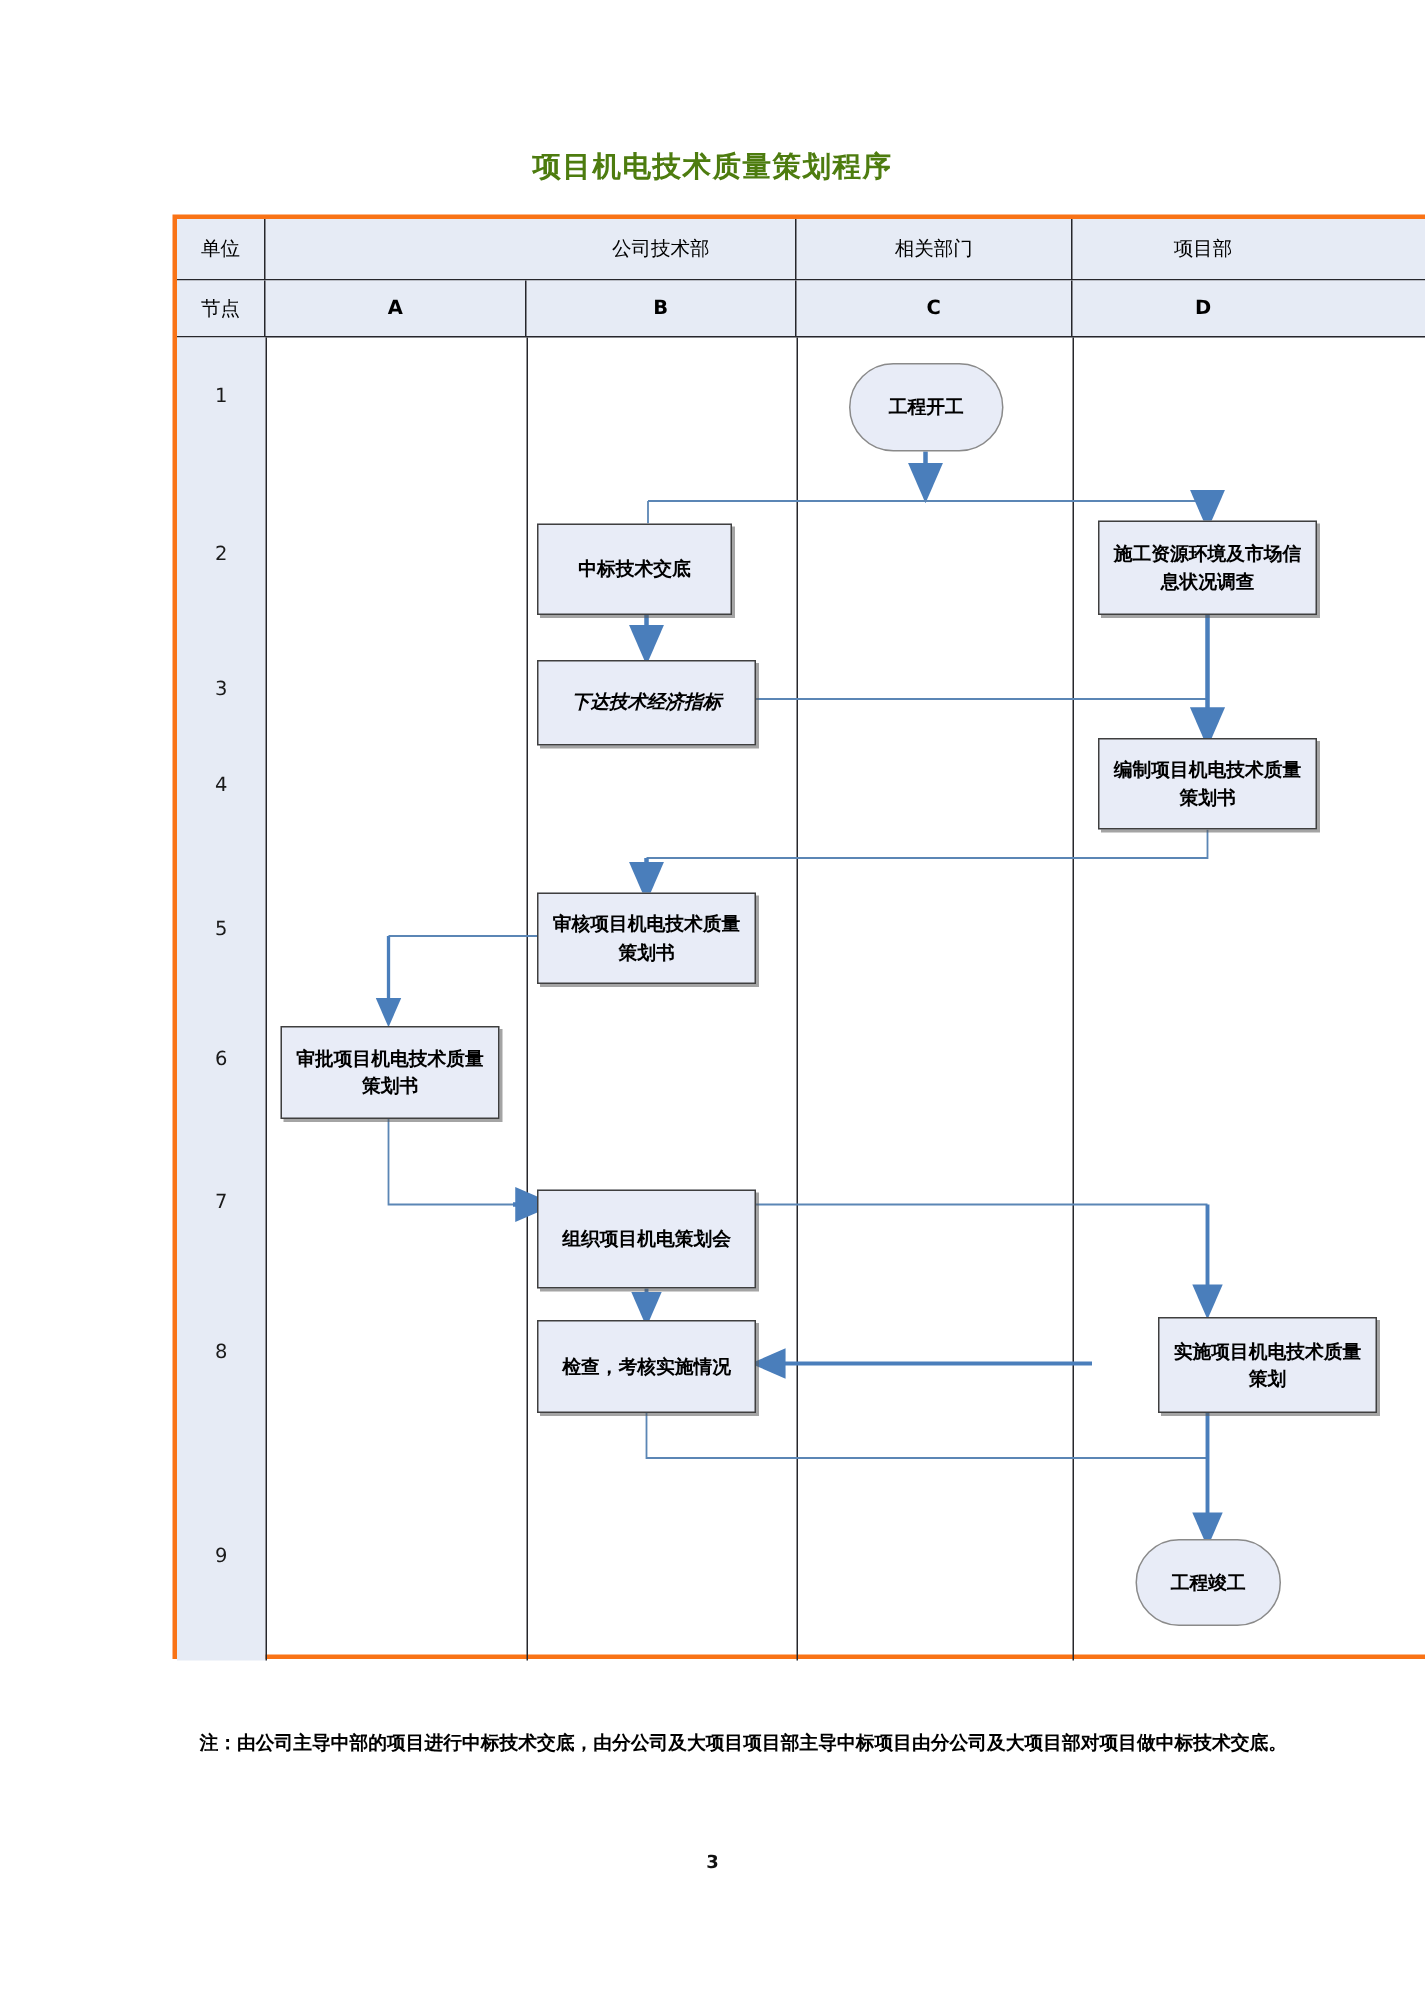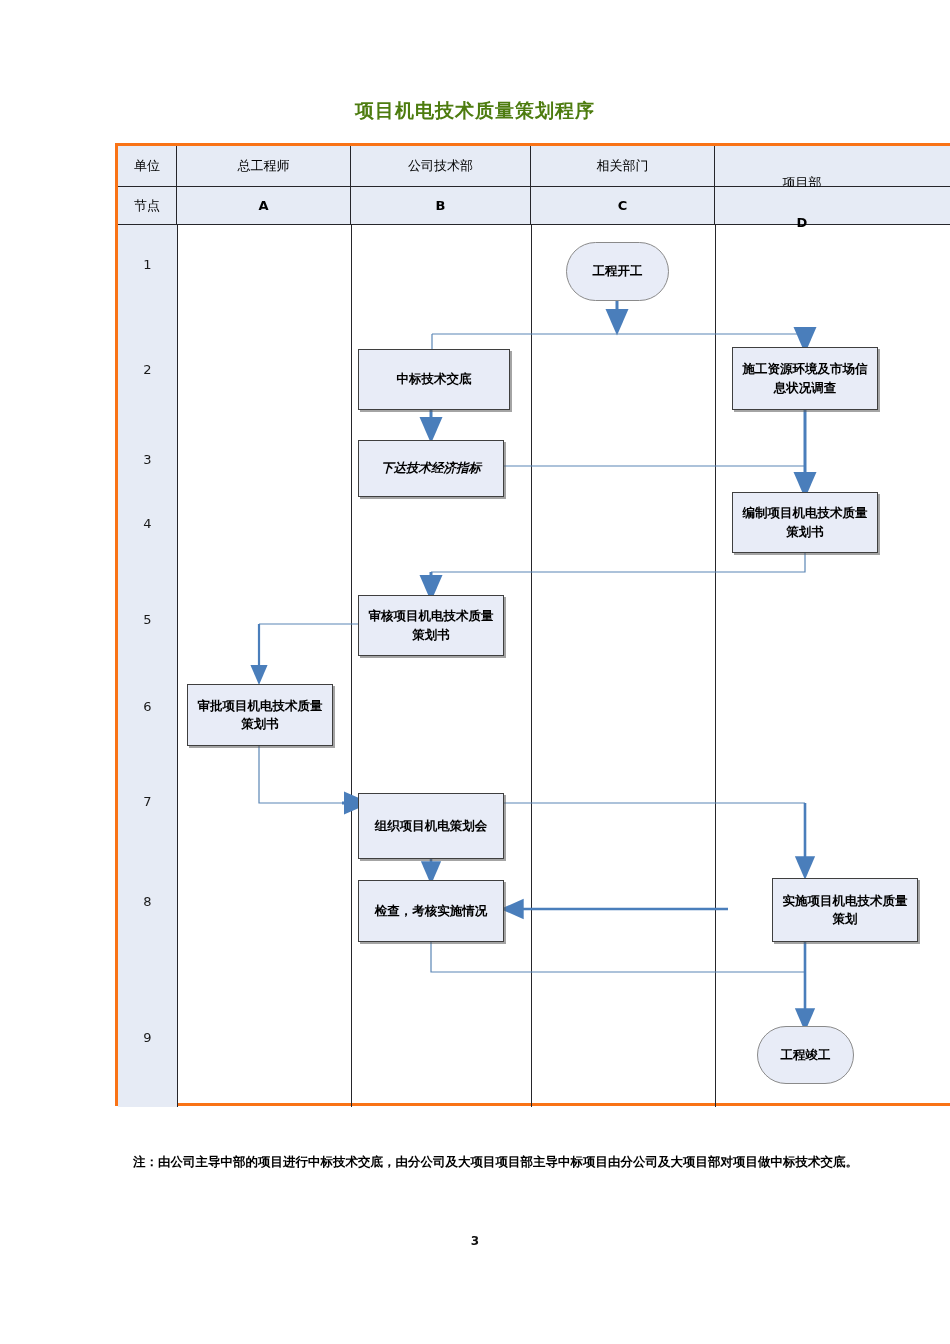--- a/index.html
+++ b/index.html
@@ -55,21 +55,21 @@
     position: absolute;
     top: 0;
     height: 100%;
     display: flex;
     align-items: center;
     justify-content: center;
     font-size: 13px;
     box-sizing: border-box;
     border-right: 1px solid #26262b;
   }
-  .hdr-cell.last { border-right: none; margin-top: 17px; }
+  .hdr-cell.last { border-right: none; }
   .hdr-cell.code { font-size: 13px; font-weight: bold; }
 
   
   #table-body {
     position: absolute;
     left: 0;
     top: 79px;
     width: 100%;
     height: 882px;
   }
@@ -165,21 +165,20 @@
 </style>
 </head>
 <body>
 
 <div id="doc-title">项目机电技术质量策划程序</div>
 
 <div id="flow-table">
 
   <div class="hdr-row" id="hdr-row-1">
     <div class="hdr-cell" style="left:0;width:59px">单位</div>
-    <div class="hdr-cell" style="left:59px;width:174px">总工程师</div>
     <div class="hdr-cell" style="left:233px;width:180px">公司技术部</div>
     <div class="hdr-cell" style="left:413px;width:184px">相关部门</div>
     <div class="hdr-cell last" style="left:597px;width:174px">项目部</div>
   </div>
 
   <div class="hdr-row" id="hdr-row-2">
     <div class="hdr-cell" style="left:0;width:59px">节点</div>
     <div class="hdr-cell code" style="left:59px;width:174px">A</div>
     <div class="hdr-cell code" style="left:233px;width:180px">B</div>
     <div class="hdr-cell code" style="left:413px;width:184px">C</div>
@@ -244,21 +243,21 @@
 
   <path d="M728,909 L512,909" stroke="#4a7ebb" stroke-width="2.6" fill="none" marker-end="url(#arrowThick)"></path>
 
   <path d="M431,942 L431,972 L805,972" stroke="#5b86b5" stroke-width="1.2" fill="none"></path>
 
   <path d="M805,942 L805,1020" stroke="#4a7ebb" stroke-width="2.6" fill="none" marker-end="url(#arrowThick)"></path>
 </svg>
 
 <div class="node-term" style="left:566px;top:242px;width:103px;height:59px;">工程开工</div>
 
-<div class="node-box" style="left:358px;top:349px;width:152px;height:61px;">中标技术交底</div>
+<div class="node-box" style="left:358px;top:349px;width:130px;height:61px;">中标技术交底</div>
 
 <div class="node-box" style="left:732px;top:347px;width:146px;height:63px;">施工资源环境及市场信息状况调查</div>
 
 <div class="node-box" style="left:358px;top:440px;width:146px;height:57px;font-style:italic;">下达技术经济指标</div>
 
 <div class="node-box" style="left:732px;top:492px;width:146px;height:61px;">编制项目机电技术质量策划书</div>
 
 <div class="node-box" style="left:358px;top:595px;width:146px;height:61px;">审核项目机电技术质量策划书</div>
 
 <div class="node-box" style="left:187px;top:684px;width:146px;height:62px;">审批项目机电技术质量策划书</div>

